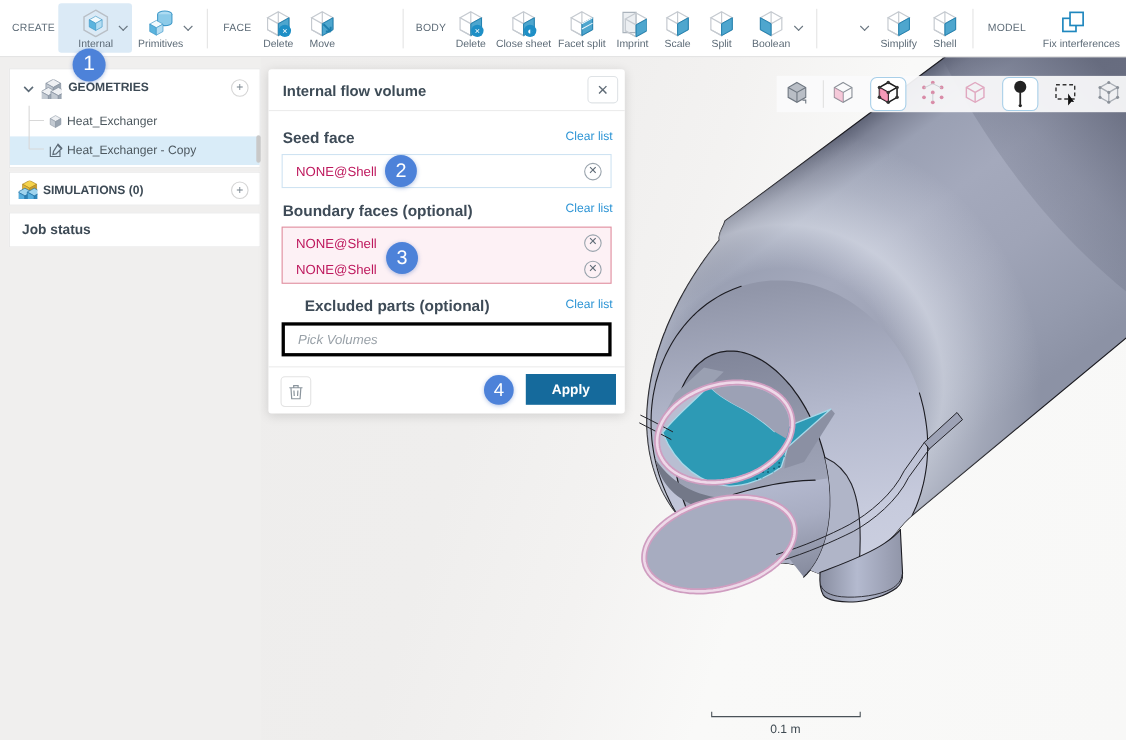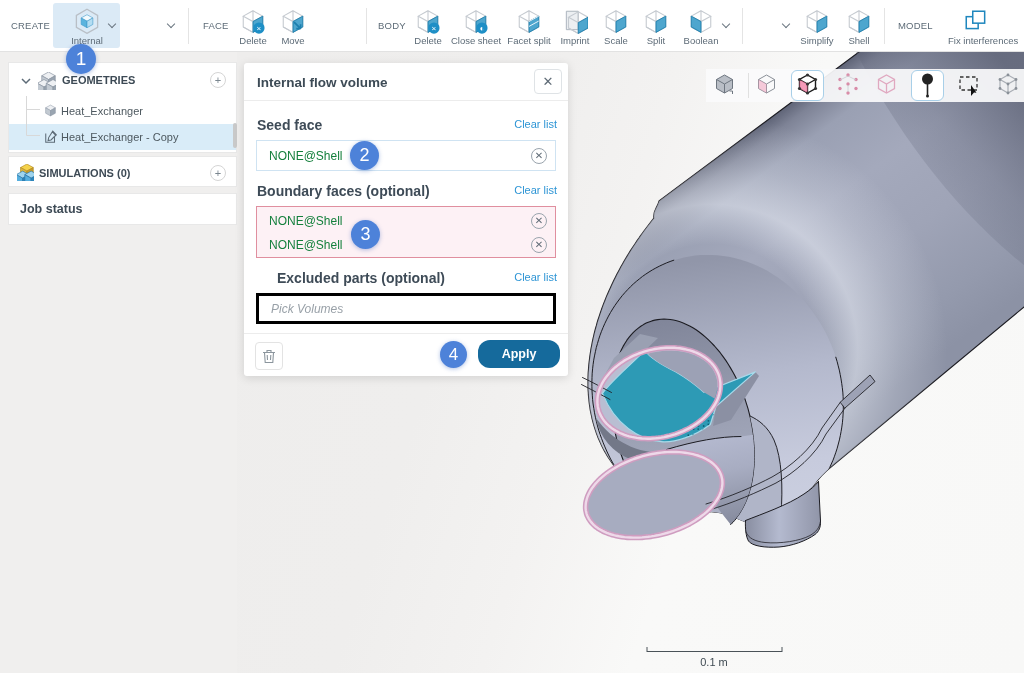--- a/index.html
+++ b/index.html
@@ -19,21 +19,21 @@
 .ptext { position:absolute; font-size:11px; color:#4d585f; top:50%; transform:translateY(-50%); white-space:nowrap;text-align:center; }
 .bold { font-weight:bold; color:#3d4a55; }
 .pluscirc { position:absolute; right:10px; top:50%; transform:translateY(-50%); width:16px; height:16px; border:1px solid #d5d5d5; border-radius:50%; background:#fff; color:#7a868f; font-size:11px; line-height:14px; text-align:center; }
 #dialog { position:absolute; left:244px; top:63px; width:324px; height:313px; background:#fff; border-radius:3px; box-shadow:0 2px 10px rgba(0,0,0,0.13); z-index:40; }
 .dtitle { position:absolute; left:13px; top:11.5px; font-size:13.5px; font-weight:bold; color:#3d4b56; }
 .dclose { position:absolute; right:6px; top:6px; width:28px; height:25px; border:1px solid #dfe3e6; border-radius:4px; color:#5f6b76; font-size:13px; text-align:center; line-height:23px; }
 .dhr { position:absolute; left:0; width:100%; height:1px; background:#ececec; }
 .dlabel { position:absolute; left:13px; font-size:14px; font-weight:bold; color:#3e4b57; }
 .clearlist { position:absolute; right:11px; font-size:11px; color:#2e95d5; }
 .dinput { position:absolute; left:12px; width:300px; height:31px; background:#fff; }
-.dtext { position:absolute; left:12px; top:50%; transform:translateY(-50%); font-size:12px; color:#15803d; }
+.dtext { position:absolute; left:12px; top:50%; transform:translateY(-50%); font-size:12px; color:#be185d; }
 .xcirc { position:absolute; right:8px; top:50%; transform:translateY(-50%); width:16px; height:16px; border:1px solid #9aa4ad; border-radius:50%; color:#5f6b76; font-size:10px; line-height:14px; text-align:center; }
 .numc { position:absolute; background:#4d82d9; border-radius:50%; color:#fff; text-align:center; z-index:60; box-shadow:0 1px 4px rgba(30,80,180,0.35); }
 #vtoolbar { position:absolute; left:706px; top:69px; width:318px; height:33px; background:rgba(250,250,251,0.93); z-index:20; }
 .vsel { position:absolute; width:33px; height:31px; background:#fff; border:1px solid #a8cfe8; border-radius:6px; z-index:20; }
 #scalebar { position:absolute; left:640px; top:640px; z-index:20; }
 #jobstatus { position:absolute; left:8px; top:193px; width:229px; height:32px; background:#fff; border:1px solid #e8e8e8; }
 </style></head><body>
 <div id="app">
   <div id="leftcol"></div>
   <div id="canvas"></div>
@@ -301,20 +301,34 @@
             <g transform="translate(0,0)">
 <path d="M12,2 L21,7 L12,12 L3,7 Z" fill="#f2fafd" stroke="#3f99c9" stroke-width="0.9"></path>
 <path d="M3,7 L12,12 L12,22 L3,17 Z" fill="#5bb4de" stroke="#3f99c9" stroke-width="0.9"></path>
 <path d="M21,7 L12,12 L12,22 L21,17 Z" fill="#b4ddf2" stroke="#3f99c9" stroke-width="0.9"></path>
 </g>
           </g>
         </svg>
         <div class="tlabel">Internal</div>
       </div>
       <span class="chev" style="left:109px"></span>
+    <div class="titem" style="left:118px">
+        <svg width="26" height="26" viewBox="0 0 24 24" style="left:15px">
+          <ellipse cx="15.5" cy="4.5" rx="6" ry="2.6" fill="#aedcf2" stroke="#3f99c9" stroke-width="0.9"></ellipse>
+          <path d="M9.5,4.5 L9.5,11.5 A6,2.6 0 0 0 21.5,11.5 L21.5,4.5" fill="#8ccbe9" stroke="#3f99c9" stroke-width="0.9"></path>
+          <g transform="translate(1,8.5) scale(0.62)">
+            <g transform="translate(0,0)">
+<path d="M12,2 L21,7 L12,12 L3,7 Z" fill="#f2fafd" stroke="#3f99c9" stroke-width="0.9"></path>
+<path d="M3,7 L12,12 L12,22 L3,17 Z" fill="#5bb4de" stroke="#3f99c9" stroke-width="0.9"></path>
+<path d="M21,7 L12,12 L12,22 L21,17 Z" fill="#b4ddf2" stroke="#3f99c9" stroke-width="0.9"></path>
+</g>
+          </g>
+        </svg>
+        <div class="tlabel">Primitives</div>
+      </div>
       <span class="chev" style="left:168px"></span>
     <div class="tsep" style="left:188px"></div>
     <div class="tsec" style="left:203px">FACE</div>
     <div class="titem" style="left:225px">
         <svg width="26" height="26" viewBox="0 0 24 24" style="left:15px">
           <g transform="translate(0,0)">
 <path d="M12,2.5 L21,7.5 L12,12.5 L3,7.5 Z M3,7.5 L12,12.5 L12,22.5 L3,17.5 M21,7.5 L12,12.5 M12,2.5 L12,12.5" fill="none" stroke="#c5cad0" stroke-width="1"></path>
 <path d="M3,7.5 L3,17.5 L12,22.5 L21,17.5 L21,7.5" fill="none" stroke="#c5cad0" stroke-width="1"></path>
 <path d="M21,7.5 L12,12.5 L12,22.5 L21,17.5 Z" fill="#2f97c6" fill-opacity="0.85" stroke="#1d7fae" stroke-width="0.8"></path>
           </g>
@@ -543,21 +557,21 @@
     <div class="clearlist" style="top:208px;">Clear list</div>
     <div class="dinput" style="top:230px; border:3px solid #000000;">
         <div class="dtext" style="font-style:italic;color:#99a1a8">Pick Volumes</div>
       </div>
     <div class="dhr" style="top:270px"></div>
     <div style="position:absolute;left:11px;top:279px;width:28px;height:28px;border:1px solid #e3e3e3;border-radius:4px;text-align:center;">
       <svg width="14" height="15" viewBox="0 0 14 15" style="margin-top:6px">
           <path d="M1,3.5 L13,3.5 M5,3 L5,1.5 L9,1.5 L9,3 M2.5,3.5 L3.2,13.5 L10.8,13.5 L11.5,3.5 M5.2,6 L5.5,11 M8.8,6 L8.5,11" stroke="#8b959d" stroke-width="1.1" fill="none"></path>
         </svg>
     </div>
-    <div style="position:absolute;left:234px;top:277px;width:82px;height:28px;background:#156a9c;border-radius:12px;color:#fff;font-size:12.5px;font-weight:bold;text-align:center;line-height:28px;">Apply</div>
+    <div style="position:absolute;left:234px;top:277px;width:82px;height:28px;background:#156a9c;border-radius:0;color:#fff;font-size:12.5px;font-weight:bold;text-align:center;line-height:28px;">Apply</div>
   </div>
 
   <div class="numc" style="left:66px;top:44px;width:30px;height:30px;font-size:19px;line-height:30px;">1</div>
   <div class="numc" style="left:350px;top:141px;width:29px;height:29px;font-size:18px;line-height:29px;">2</div>
   <div class="numc" style="left:351px;top:220px;width:29px;height:29px;font-size:18px;line-height:29px;">3</div>
   <div class="numc" style="left:440px;top:341px;width:27px;height:27px;font-size:17px;line-height:27px;">4</div>
 
   <svg id="scalebar" width="160" height="33">
       <path d="M7,12 L7,7 M7,11.5 L142,11.5 M142,12 L142,7" stroke="#4a5258" fill="none"></path>
       <text x="74" y="26" font-size="11" fill="#3f4a52" text-anchor="middle" font-family="Liberation Sans">0.1 m</text>

